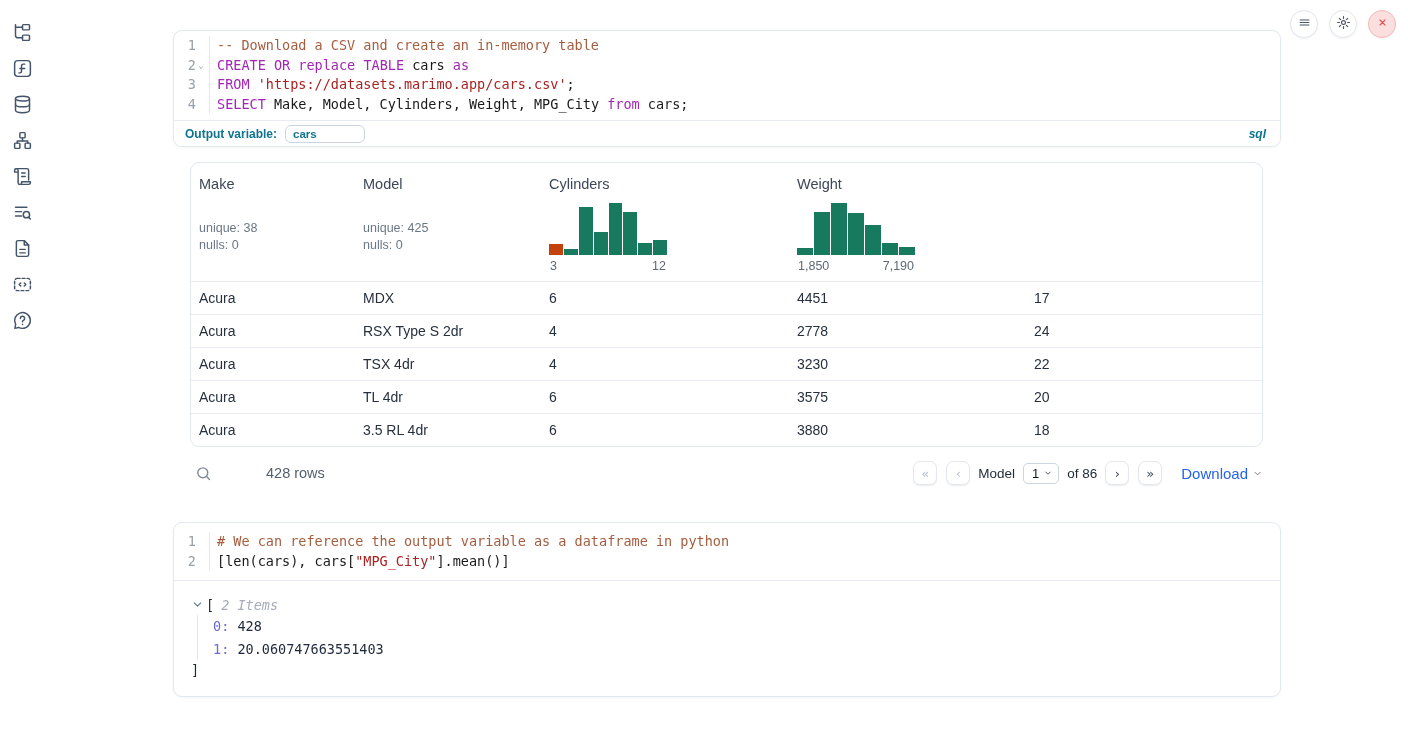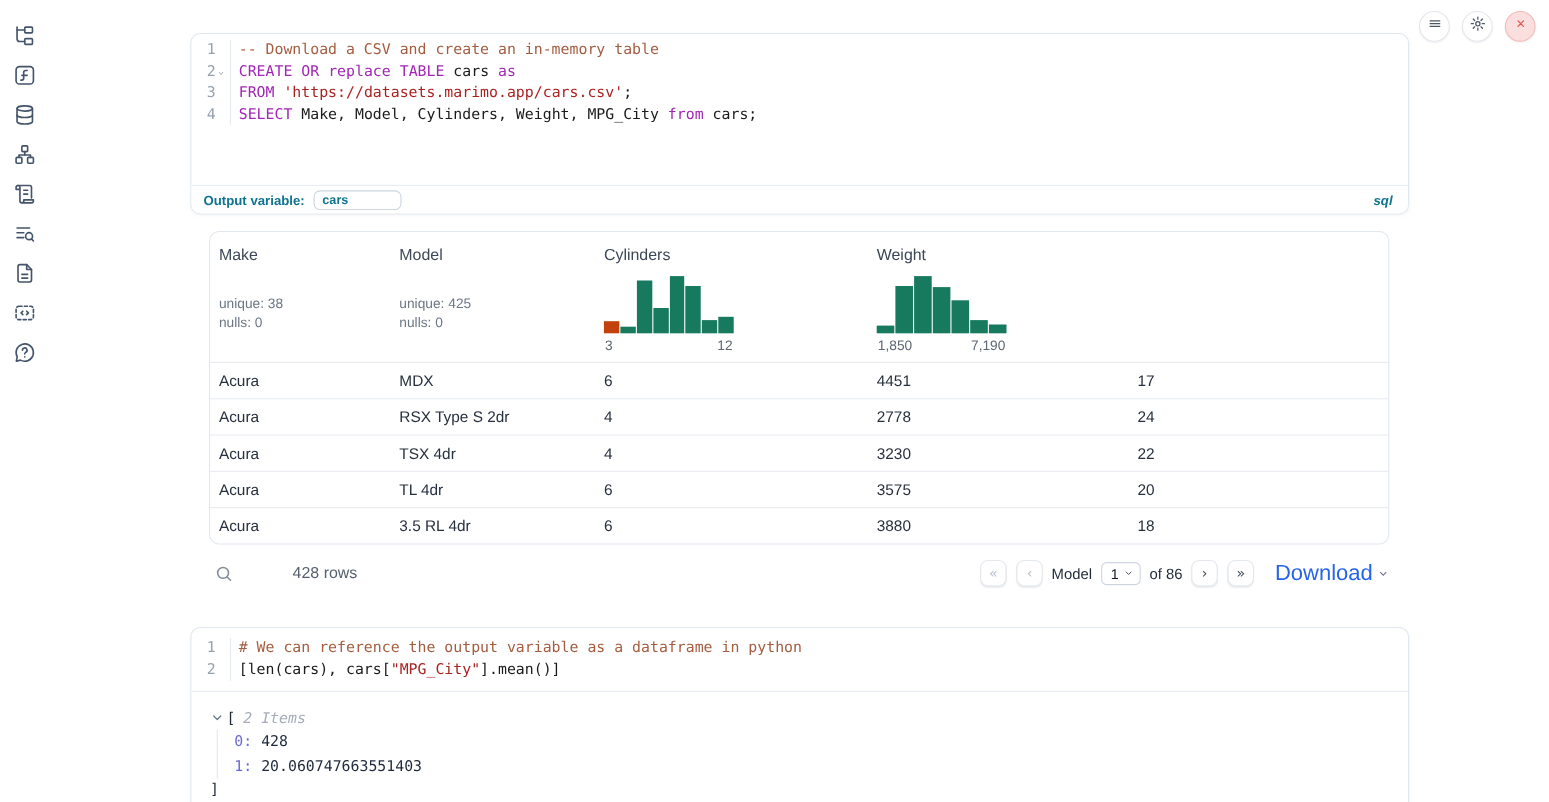--- a/index.html
+++ b/index.html
@@ -39,21 +39,21 @@
   .gut-num { display:inline-block; }
   .gut-fold { width:10px; font-size:9px; color:#9ca3af; text-align:center; }
   .code-lines { padding-left:7px; white-space:pre; color:#1a1a1a; flex:1; cursor:text; }
   .code-line { height:19.5px; }
   .tok-kw  { color:var(--kw); }
   .tok-str { color:var(--str); }
   .tok-com { color:var(--com); }
 
   
   .outvar-bar { border-top:1px solid #e7ebf0; height:26px; display:flex;
-    align-items:center; padding:0 14px 0 11px; background:#fff;margin-top:48px; }
+    align-items:center; padding:0 14px 0 11px; background:#fff; }
   .outvar-label { color:var(--accent-blue); font-weight:bold; font-size:12px; }
   .outvar-input { margin-left:8px; width:80px; height:18px; border:1px solid #ccd5df;
     border-radius:6px; color:var(--accent-blue); font-weight:bold; font-size:11.5px;
     padding:0 7px; font-family:"Liberation Sans",sans-serif; outline:none; }
   .lang-badge { margin-left:auto; color:var(--accent-blue); font-weight:bold;
     font-size:12px; cursor:pointer;font-style:italic; }
 
   
   .table-box { margin:15px 0 0 17px; width:1073px; border:1px solid #e2e8f0;
     border-radius:9px; overflow:hidden; background:#fff; }
@@ -86,21 +86,21 @@
     align-items:center; justify-content:center; font-size:13px; color:#3f4a59;
     cursor:pointer; font-family:"DejaVu Sans",sans-serif; }
   .pg-btn.disabled { color:#b6bec9; }
   .pg-btn + .pg-btn { margin-left:9px; }
   .pg-text { font-size:13.5px; color:#1f2937; margin:0 8px; }
   .page-select { display:flex; align-items:center; gap:4px; border:1px solid #cdd5de;
     border-radius:5px; height:21px; padding:0 5px 0 8px; font-size:13px; color:#111827;
     cursor:pointer; background:#fff; }
   .page-select svg { width:10px; height:10px; stroke:#374151; fill:none; stroke-width:2; }
   .download { margin-left:19px; display:flex; align-items:center; gap:4px;
-    color:var(--link-blue); font-size:20px; cursor:pointer; }
+    color:var(--link-blue); font-size:15px; cursor:pointer; }
   .download svg { width:11px; height:11px; stroke:#6b7280; fill:none; stroke-width:2; }
 
   
   .out-area { border-top:1px solid #e7ebf0; padding:13px 18px 16px 17px;
     font-family:"DejaVu Sans Mono", monospace; font-size:13.5px; color:#1e293b; }
   .tree-head { display:flex; align-items:center; height:21px; }
   .tree-caret { width:13px; height:13px; margin-right:2px; cursor:pointer; }
   .tree-caret svg { width:100%; height:100%; stroke:#64748b; fill:none; stroke-width:2;
     stroke-linecap:round; stroke-linejoin:round; }
   .tree-items-label { color:#a6adb8; font-style:italic; margin-left:7px; }

